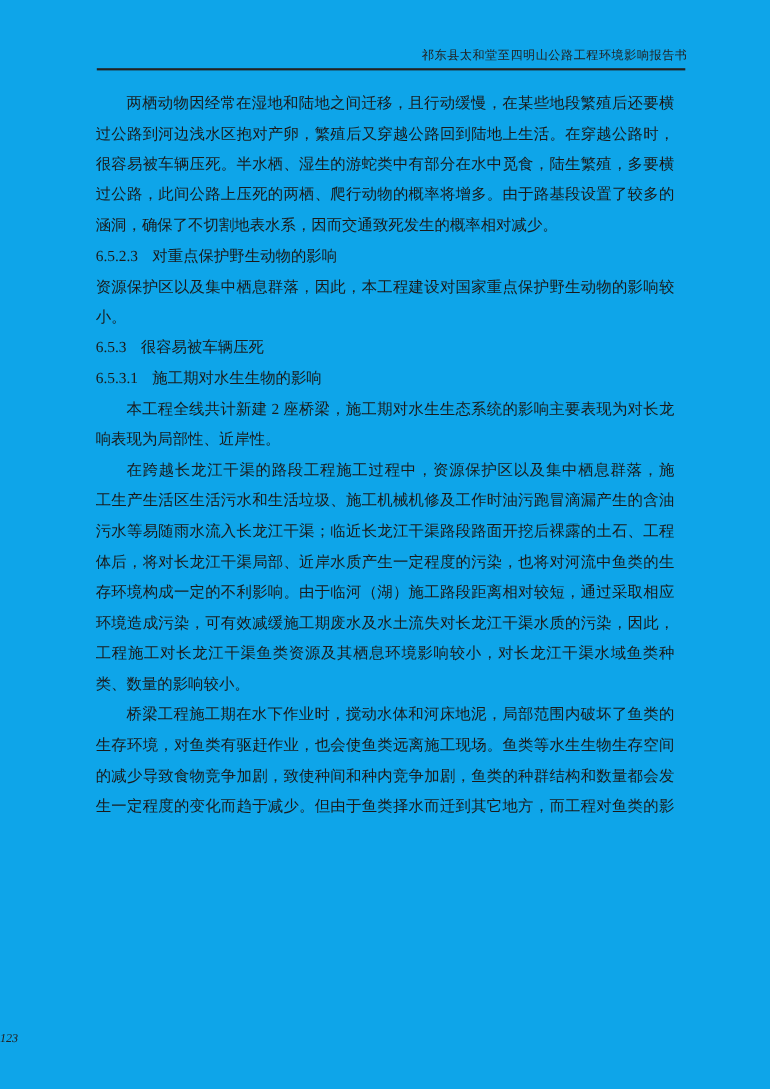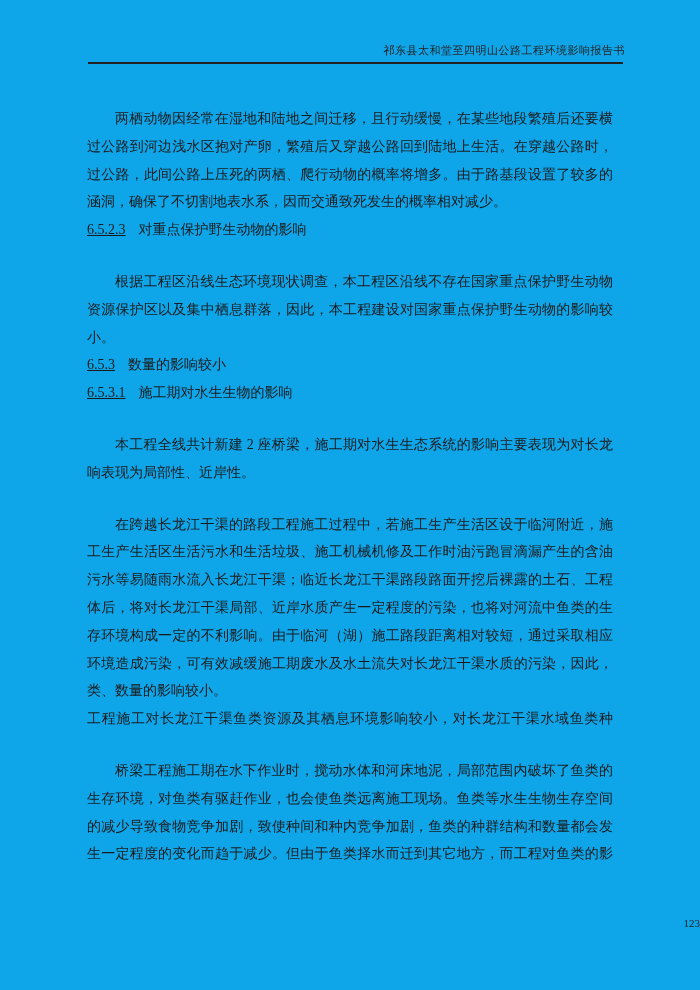--- a/index.html
+++ b/index.html
@@ -46,79 +46,80 @@
     height: 27.8px;
     overflow: hidden;
     text-align: justify;
     text-align-last: justify;
     text-justify: inter-character;
   }
   .line.last {
     text-align: left;
     text-align-last: left;
   }
-  .line.indent { text-indent: 2em; margin-top: 24px; }
+  .line.indent { text-indent: 2em; }
   .heading-line {
     height: 27.8px;
     overflow: hidden;
     text-align: left;
   }
-  .h-num { margin-right: 13px; text-decoration: underline; }
+  .h-num { margin-right: 13px; }
   .footer {
     position: absolute;
-    top: 917px;
+    top: 938px;
     left: 0;
     width: 100%;
-    text-align: right;
+    text-align: left;
     font-size: 11px;
     color: #222222;
+    font-style: italic;
   }
 </style>
 </head>
 <body>
 
 <div class="page">
   <div class="header">
     <span>祁东县太和堂至四明山公路工程环境影响报告书</span>
   </div>
   <div class="header-rule"></div>
   <div class="content">
       <div class="block">
         <div class="line indent">两栖动物因经常在湿地和陆地之间迁移，且行动缓慢，在某些地段繁殖后还要横</div>
         <div class="line">过公路到河边浅水区抱对产卵，繁殖后又穿越公路回到陆地上生活。在穿越公路时，</div>
+        <div class="line">很容易被车辆压死。半水栖、湿生的游蛇类中有部分在水中觅食，陆生繁殖，多要横</div>
         <div class="line">过公路，此间公路上压死的两栖、爬行动物的概率将增多。由于路基段设置了较多的</div>
         <div class="line last">涵洞，确保了不切割地表水系，因而交通致死发生的概率相对减少。</div>
       </div>
       <div class="block">
         <div class="heading-line"><span class="h-num">6.5.2.3</span><span>对重点保护野生动物的影响</span></div>
       </div>
       <div class="block">
-        <div class="line indent">根据工程区沿线生态环境现状调查，本工程区沿线不存在国家重点保护野生动物</div>
         <div class="line">资源保护区以及集中栖息群落，因此，本工程建设对国家重点保护野生动物的影响较</div>
         <div class="line last">小。</div>
       </div>
       <div class="block">
-        <div class="heading-line"><span class="h-num">6.5.3</span><span>数量的影响较小</span></div>
+        <div class="heading-line"><span class="h-num">6.5.3</span><span>很容易被车辆压死</span></div>
       </div>
       <div class="block">
         <div class="heading-line"><span class="h-num">6.5.3.1</span><span>施工期对水生生物的影响</span></div>
       </div>
       <div class="block">
         <div class="line indent">本工程全线共计新建 2 座桥梁，施工期对水生生态系统的影响主要表现为对长龙</div>
         <div class="line last">响表现为局部性、近岸性。</div>
       </div>
       <div class="block">
-        <div class="line indent">在跨越长龙江干渠的路段工程施工过程中，若施工生产生活区设于临河附近，施</div>
+        <div class="line indent">在跨越长龙江干渠的路段工程施工过程中，资源保护区以及集中栖息群落，施</div>
         <div class="line">工生产生活区生活污水和生活垃圾、施工机械机修及工作时油污跑冒滴漏产生的含油</div>
         <div class="line">污水等易随雨水流入长龙江干渠；临近长龙江干渠路段路面开挖后裸露的土石、工程</div>
         <div class="line">体后，将对长龙江干渠局部、近岸水质产生一定程度的污染，也将对河流中鱼类的生</div>
         <div class="line">存环境构成一定的不利影响。由于临河（湖）施工路段距离相对较短，通过采取相应</div>
         <div class="line">环境造成污染，可有效减缓施工期废水及水土流失对长龙江干渠水质的污染，因此，</div>
+        <div class="line">工程施工对长龙江干渠鱼类资源及其栖息环境影响较小，对长龙江干渠水域鱼类种</div>
         <div class="line last">类、数量的影响较小。</div>
-        <div class="line">工程施工对长龙江干渠鱼类资源及其栖息环境影响较小，对长龙江干渠水域鱼类种</div>
       </div>
       <div class="block">
         <div class="line indent">桥梁工程施工期在水下作业时，搅动水体和河床地泥，局部范围内破坏了鱼类的</div>
         <div class="line">生存环境，对鱼类有驱赶作业，也会使鱼类远离施工现场。鱼类等水生生物生存空间</div>
         <div class="line">的减少导致食物竞争加剧，致使种间和种内竞争加剧，鱼类的种群结构和数量都会发</div>
         <div class="line">生一定程度的变化而趋于减少。但由于鱼类择水而迁到其它地方，而工程对鱼类的影</div>
       </div>
     </div>
   <div class="footer">
     <span>123</span>

